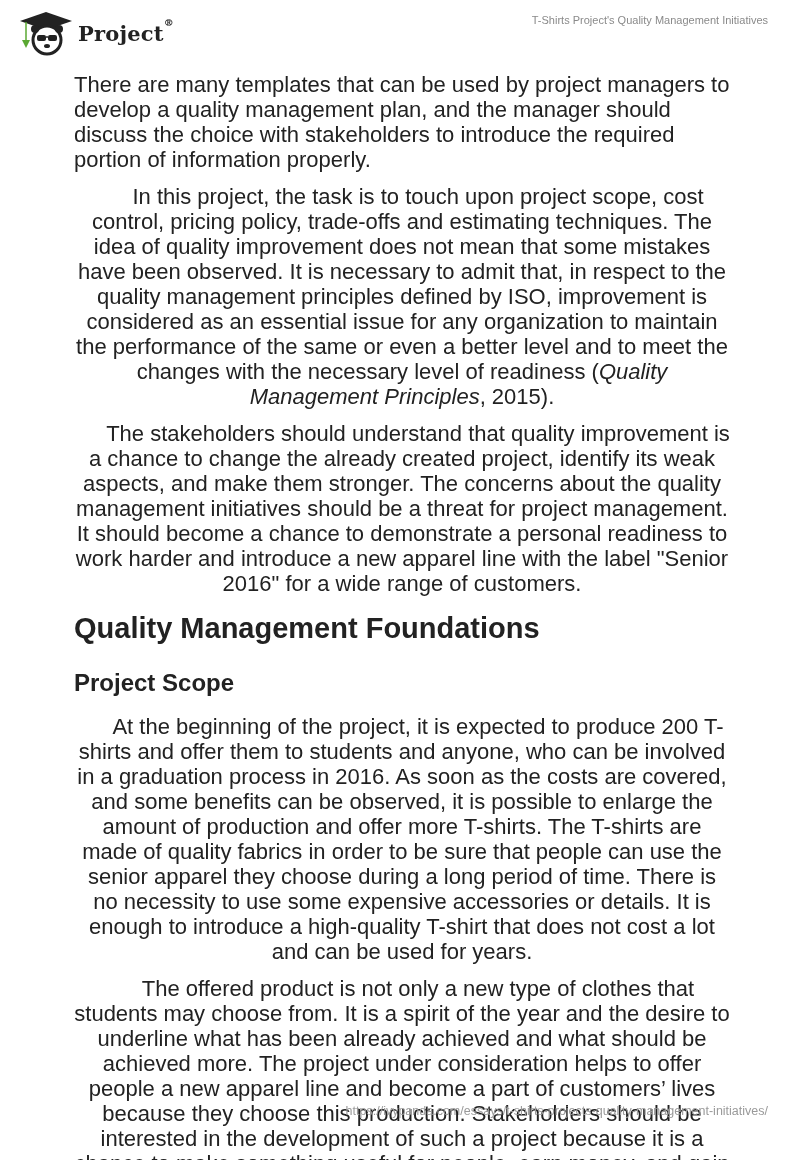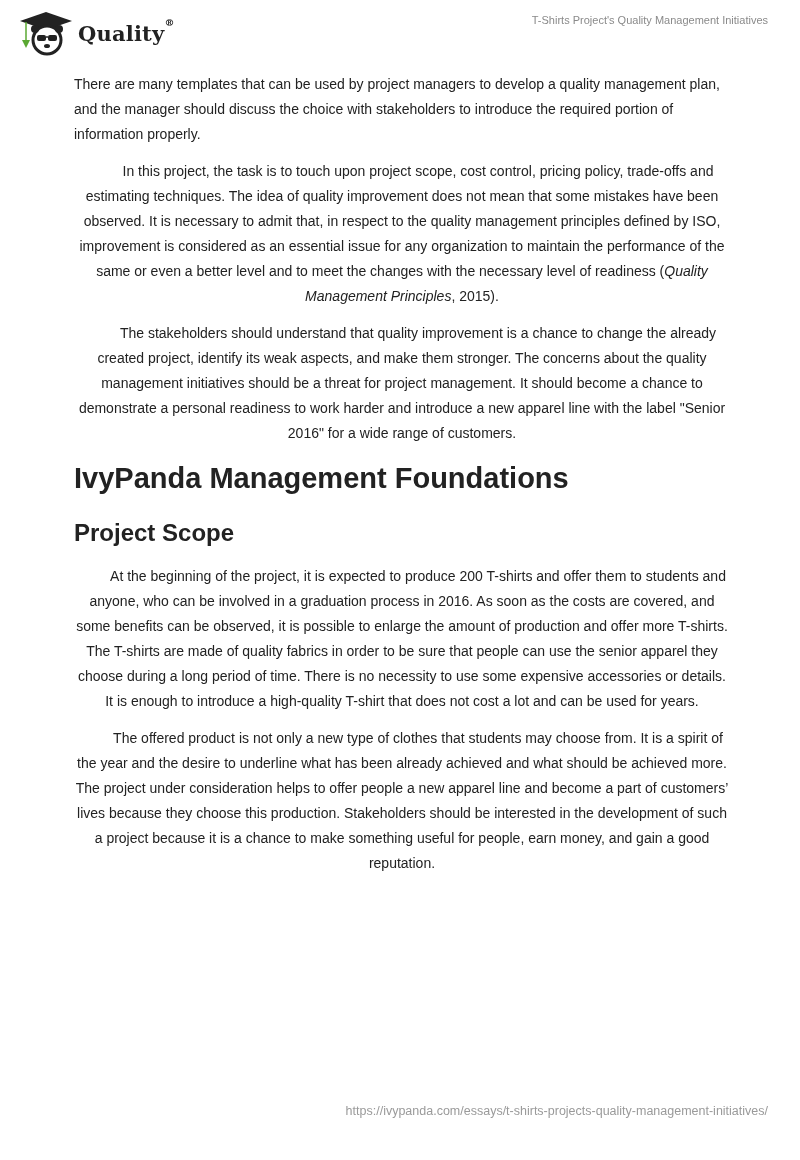--- a/index.html
+++ b/index.html
@@ -13,21 +13,21 @@
   .logo-text {
     font-family: "DejaVu Serif", serif; font-weight: bold; font-size: 21px;
     color: #222; margin-left: 4px; letter-spacing: 0.2px;
   }
   .logo-reg { font-size: 10px; vertical-align: top; position: relative; top: -4px; }
   .doc-title {
     position: absolute; right: 32px; top: 14px; font-size: 11px; color: #8a8a8a;
   }
   .content { position: absolute; left: 74px; top: 72px; width: 656px; }
   p {
-    margin: 0 0 12px 0; font-size: 14px; line-height: 25px; color: #222;
+    margin: 0 0 12px 0; font-size: 22px; line-height: 25px; color: #222;
   }
   p.indent { text-indent: 32px; text-align: center; }
   h1 {
     margin: 14px 0 22px 0; font-size: 29px; font-weight: bold; color: #222; line-height: 36px;
   }
   h2 {
     margin: 0 0 16px 0; font-size: 24px; font-weight: bold; color: #222; line-height: 30px;
   }
   .footer-url {
     position: absolute; right: 32px; top: 1104px; font-size: 12.5px; color: #9a9a9a;
@@ -50,28 +50,28 @@
 
       <circle cx="17" cy="19" r="4" fill="#222"></circle>
       <circle cx="41" cy="19" r="4" fill="#222"></circle>
 
       <rect x="19" y="25" width="9" height="6" rx="2" fill="#222"></rect>
       <rect x="30" y="25" width="9" height="6" rx="2" fill="#222"></rect>
       <line x1="28" y1="27" x2="30" y2="27" stroke="#222" stroke-width="1.5"></line>
 
       <ellipse cx="29" cy="36" rx="3" ry="2" fill="#222"></ellipse>
     </svg>
-    <span class="logo-text"><span>Quality</span><span class="logo-reg">®</span></span>
+    <span class="logo-text"><span>Project</span><span class="logo-reg">®</span></span>
   </div>
   <div class="doc-title">T-Shirts Project's Quality Management Initiatives</div>
 </div>
 
 <div class="content">
   <p>There are many templates that can be used by project managers to develop a quality management plan, and the manager should discuss the choice with stakeholders to introduce the required portion of information properly.</p>
   <p class="indent"><span>In this project, the task is to touch upon project scope, cost control, pricing policy, trade-offs and estimating techniques. The idea of quality improvement does not mean that some mistakes have been observed. It is necessary to admit that, in respect to the quality management principles defined by ISO, improvement is considered as an essential issue for any organization to maintain the performance of the same or even a better level and to meet the changes with the necessary level of readiness (</span><em>Quality Management Principles</em><span>, 2015).</span></p>
   <p class="indent">The stakeholders should understand that quality improvement is a chance to change the already created project, identify its weak aspects, and make them stronger. The concerns about the quality management initiatives should be a threat for project management. It should become a chance to demonstrate a personal readiness to work harder and introduce a new apparel line with the label "Senior 2016" for a wide range of customers.</p>
-  <h1>IvyPanda Management Foundations</h1>
+  <h1>Quality Management Foundations</h1>
   <h2>Project Scope</h2>
   <p class="indent">At the beginning of the project, it is expected to produce 200 T-shirts and offer them to students and anyone, who can be involved in a graduation process in 2016. As soon as the costs are covered, and some benefits can be observed, it is possible to enlarge the amount of production and offer more T-shirts. The T-shirts are made of quality fabrics in order to be sure that people can use the senior apparel they choose during a long period of time. There is no necessity to use some expensive accessories or details. It is enough to introduce a high-quality T-shirt that does not cost a lot and can be used for years.</p>
   <p class="indent">The offered product is not only a new type of clothes that students may choose from. It is a spirit of the year and the desire to underline what has been already achieved and what should be achieved more. The project under consideration helps to offer people a new apparel line and become a part of customers’ lives because they choose this production. Stakeholders should be interested in the development of such a project because it is a chance to make something useful for people, earn money, and gain a good reputation.</p>
 </div>
 
 <div class="footer-url">https://ivypanda.com/essays/t-shirts-projects-quality-management-initiatives/</div>
 
 </body></html>

